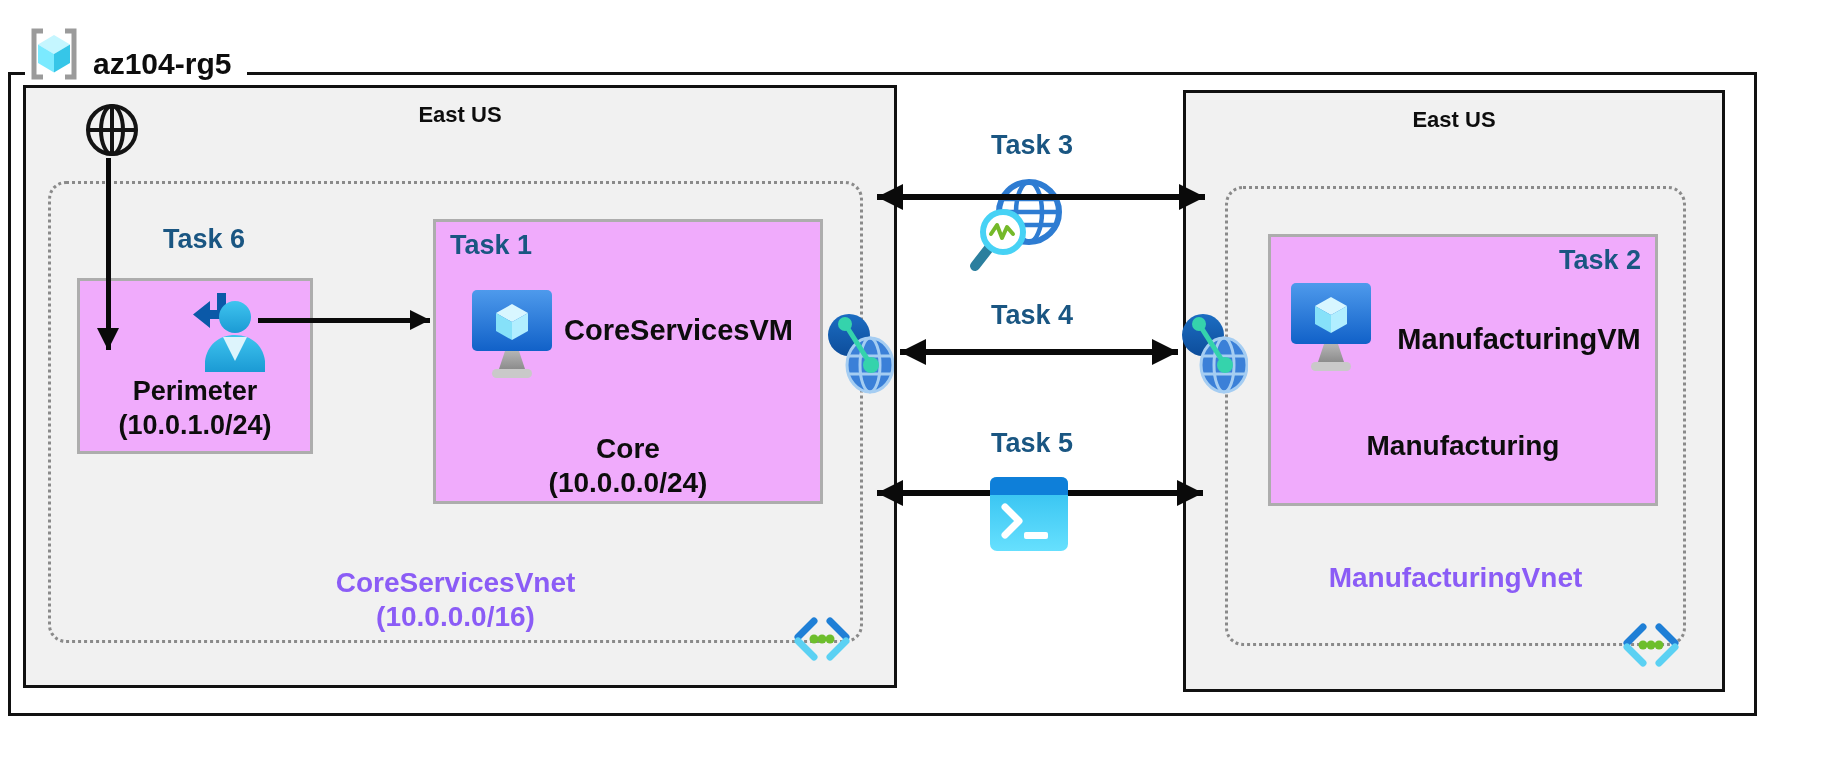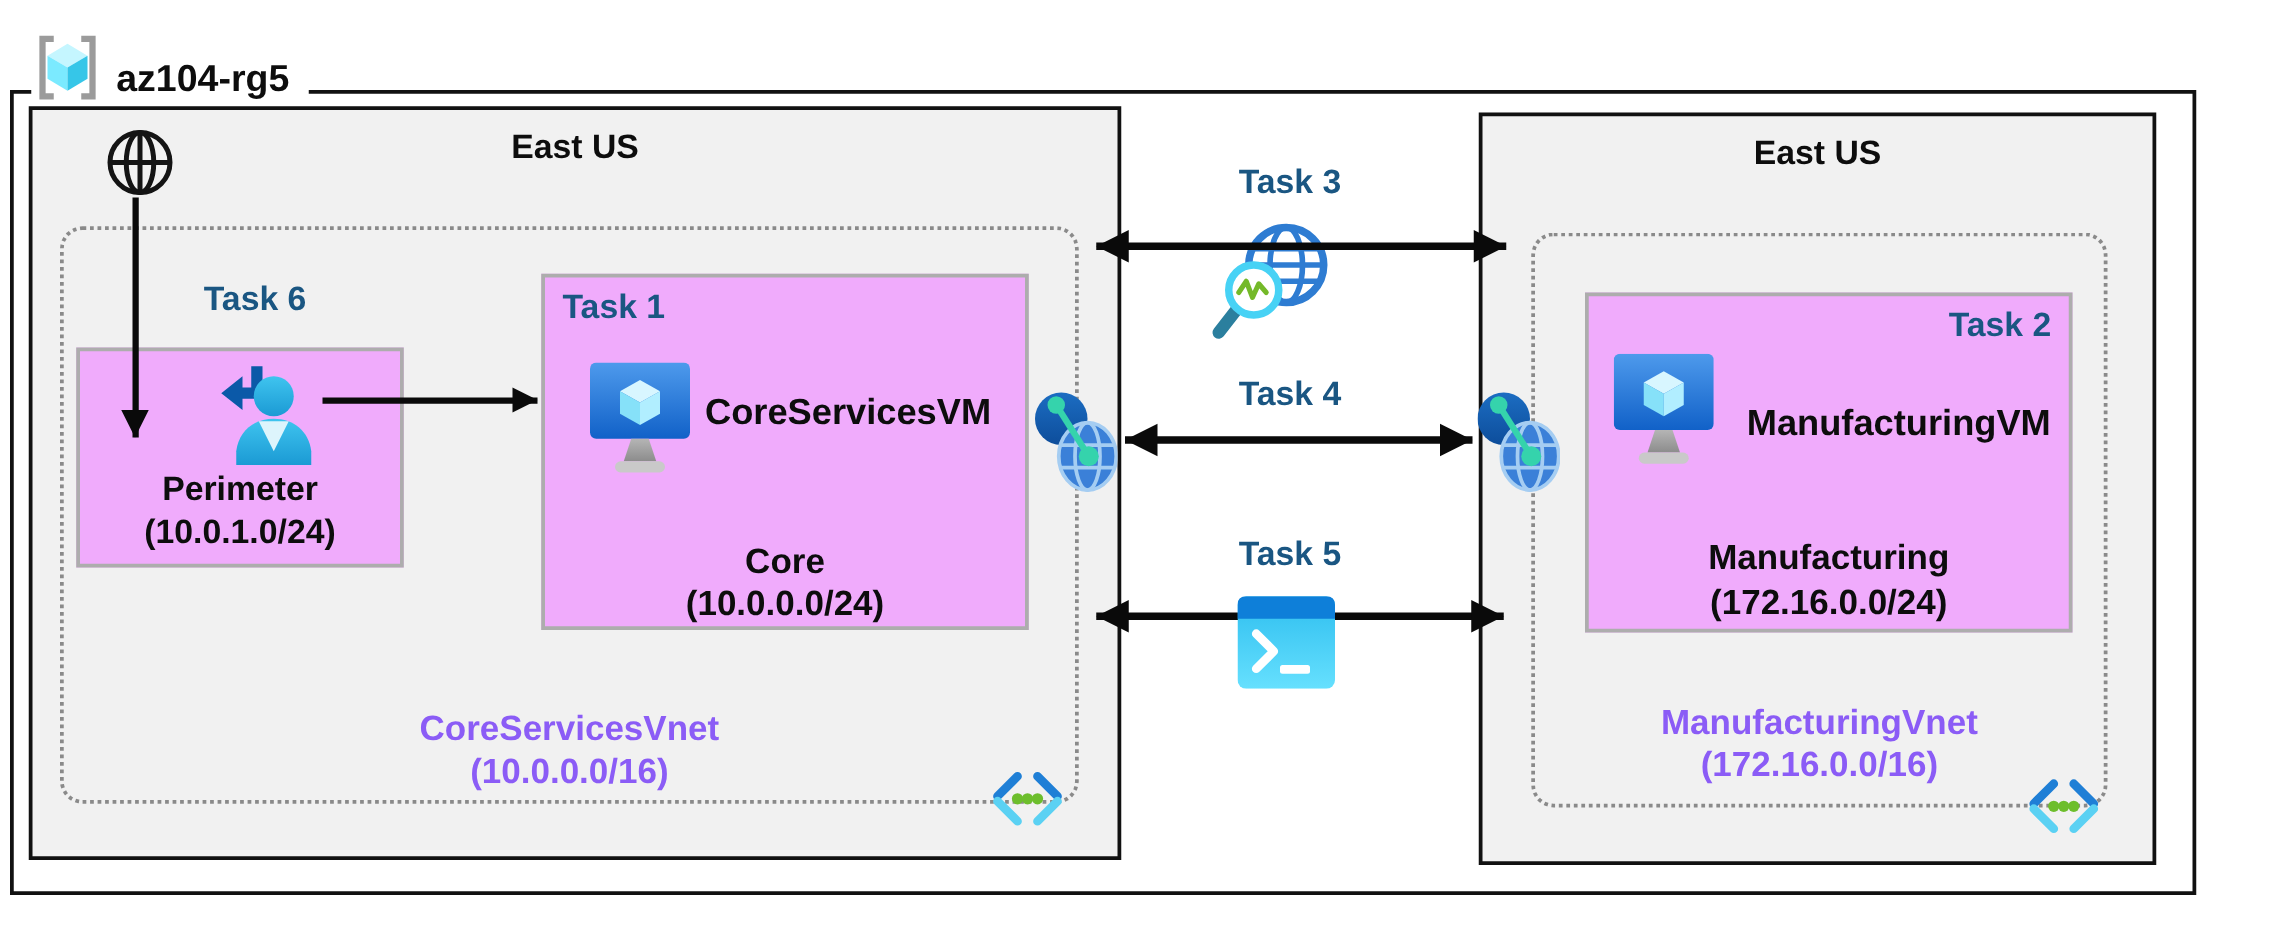--- a/index.html
+++ b/index.html
@@ -8,21 +8,21 @@
   .abs{position:absolute;}
   
   .rg-box{left:8px;top:72px;width:1749px;height:644px;border:3px solid #111;box-sizing:border-box;}
   .rg-chip{left:14px;top:-68px;height:74px;display:flex;align-items:flex-end;gap:12px;
            background:#fff;padding:0 16px 0 2px;z-index:10;}
   .rg-title{font-size:30px;font-weight:bold;color:#0d0d0d;white-space:nowrap;}
   
   .region{background:#f1f1f1;border:3px solid #111;box-sizing:border-box;}
   .region-left{left:23px;top:85px;width:874px;height:603px;}
   .region-right{left:1183px;top:90px;width:542px;height:602px;}
-  .loc-label{left:0;right:0;top:14px;text-align:center;font-size:27px;font-weight:bold;color:#0d0d0d;}
+  .loc-label{left:0;right:0;top:14px;text-align:center;font-size:22px;font-weight:bold;color:#0d0d0d;}
   
   .vnet{border:3px dotted #8a8a8a;border-radius:18px;box-sizing:border-box;}
   .vnet-left{left:22px;top:93px;width:815px;height:462px;}
   .vnet-right{left:39px;top:93px;width:461px;height:460px;}
   
   .inner-box{background:#f0abfc;border:3px solid #adadad;box-sizing:border-box;}
   .task-label{font-size:27px;font-weight:bold;color:#1a5682;white-space:nowrap;}
   .name-text{font-size:27px;font-weight:bold;color:#0d0d0d;line-height:33px;text-align:center;}
   .vm-name{font-size:29px;font-weight:bold;color:#0d0d0d;}
   .vnet-label{left:0;right:0;text-align:center;font-size:28px;font-weight:bold;color:#8b5cf6;line-height:34px;}
@@ -66,21 +66,21 @@
       <circle cx="28" cy="28" r="24" fill="none" stroke="#141414" stroke-width="4"></circle>
       <line x1="4" y1="28" x2="52" y2="28" stroke="#141414" stroke-width="4"></line>
       <line x1="28" y1="4" x2="28" y2="52" stroke="#141414" stroke-width="4"></line>
       <ellipse cx="28" cy="28" rx="11" ry="24" fill="none" stroke="#141414" stroke-width="4"></ellipse>
     </svg>
     <div class="abs arrow-v head-down" style="left:80px;top:70px;height:192px"></div>
 
     <div class="abs vnet vnet-left">
       <div class="abs task-label" style="left:112px;top:40px">Task 6</div>
 
-      <div class="abs inner-box" style="left:10px;top:94px;width:262px;height:176px">
+      <div class="abs inner-box" style="left:26px;top:94px;width:236px;height:176px">
         <svg class="abs" style="left:93px;top:10px" width="100" height="82" viewBox="0 0 100 82">
           <defs>
             <linearGradient id="pgrad" x1="0" y1="0" x2="0" y2="1">
               <stop offset="0" stop-color="#3fc4ef"></stop>
                 <stop offset="1" stop-color="#1b9ad4"></stop>
             </linearGradient>
           </defs>
           <path d="M44 2 L53 2 L53 28 L37 28 L37 37 L20 23.5 L37 10 L37 19 L44 19 Z" fill="#0b59a8"></path>
           <circle cx="62" cy="26" r="16" fill="url(#pgrad)"></circle>
           <path d="M62 44 C 78 44 90 54 92 70 L92 81 L32 81 L32 70 C 34 54 46 44 62 44 Z" fill="url(#pgrad)"></path>
@@ -154,26 +154,24 @@
           </defs>
           <rect x="0" y="0" width="80" height="61" rx="5" fill="url(#vmscr2)"></rect>
           <path d="M40 14 L56 23 L40 32 L24 23 Z" fill="#d8f6ff"></path>
           <path d="M24 23 L40 32 L40 50 L24 41 Z" fill="#86e1f9"></path>
           <path d="M56 23 L56 41 L40 50 L40 32 Z" fill="#b1eeff"></path>
           <path d="M33 61 L47 61 L53 79 L27 79 Z" fill="url(#vmstand2)"></path>
           <rect x="20" y="79" width="40" height="9" rx="4.5" fill="#c9c9c9"></rect>
         </svg>
         <div class="abs name-text" style="left:0;right:0;top:192px;font-size:28px">Manufacturing</div>
         <div class="abs vm-name" style="left:112px;top:86px;width:272px;text-align:center">ManufacturingVM</div>
-        <div class="abs name-text" style="left:0;right:0;top:228px;font-size:28px">(172.16.0.0/24)</div>
       </div>
 
       <div class="abs vnet-label" style="top:372px">
         <div>ManufacturingVnet</div>
-        <div>(172.16.0.0/16)</div>
       </div>
 
       <svg class="abs icon" style="left:394px;top:433px" width="58" height="46" viewBox="0 0 58 46">
         <path d="M21 5 L5 21" stroke="#1f7fd6" stroke-width="7" stroke-linecap="round"></path>
         <path d="M5 25 L21 41" stroke="#5bd1f3" stroke-width="7" stroke-linecap="round"></path>
         <path d="M37 5 L53 21" stroke="#1f7fd6" stroke-width="7" stroke-linecap="round"></path>
         <path d="M53 25 L37 41" stroke="#5bd1f3" stroke-width="7" stroke-linecap="round"></path>
         <circle cx="21" cy="23" r="4.5" fill="#6dbe2c"></circle>
         <circle cx="29" cy="23" r="4.5" fill="#6dbe2c"></circle>
         <circle cx="37" cy="23" r="4.5" fill="#6dbe2c"></circle>

